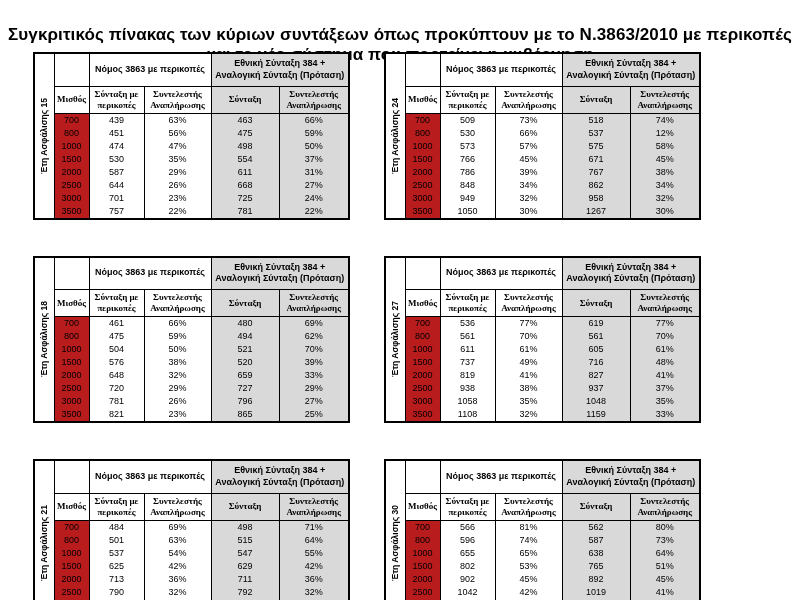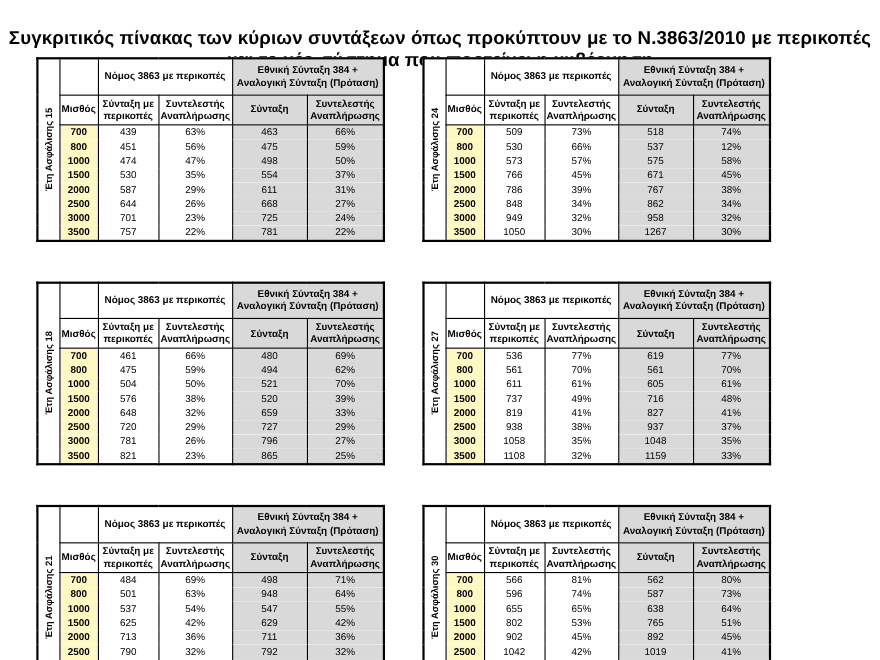--- a/index.html
+++ b/index.html
@@ -20,26 +20,26 @@
     border-collapse:collapse; table-layout:fixed; width:315px;
     border:2px solid #000; background:#fff;
   }
   table.cmp td {
     border:1px solid #000; padding:0; text-align:center;
     font-size:9px; overflow:hidden; vertical-align:middle;
   }
   .cmp .g { background:#d9d9d9; }
   .cmp .w { background:#ffffff; }
   tr.gh { height:33px; }
-  tr.sh { height:27px; }
+  tr.sh { height:27px;font-family:Liberation Serif, serif; }
   tr.dr { height:13px; }
   .ghead { font-weight:bold; font-size:8.5px; line-height:1.3; padding:0 3px; }
   .sub   { font-weight:bold; font-size:8.5px; line-height:1.2; padding:0 1px; }
   tr.dr td { border-top:none; border-bottom:none; line-height:13px; }
-  td.sal { text-align:right; font-weight:bold; padding-right:3px; background:#fef9c3; }
+  td.sal { text-align:right; font-weight:normal; padding-right:3px; background:#b91c1c; }
   td.blank { background:#fff; }
   td.side { background:#fff; }
   .side-inner { position:relative; width:18px; height:160px; margin:0 auto; }
   .vlabel {
     position:absolute; left:50%; top:50%;
     transform:translate(-50%,-50%) rotate(-90deg);
     white-space:nowrap; font-size:8.5px; font-weight:bold;
   }
 </style>
 </head>
@@ -423,21 +423,21 @@
       <td class="sal">700</td>
       <td class="w">484</td>
       <td class="w">69%</td>
       <td class="g">498</td>
       <td class="g">71%</td>
     </tr>
     <tr class="dr">
       <td class="sal">800</td>
       <td class="w">501</td>
       <td class="w">63%</td>
-      <td class="g">948</td>
+      <td class="g">515</td>
       <td class="g">64%</td>
     </tr>
     <tr class="dr">
       <td class="sal">1000</td>
       <td class="w">537</td>
       <td class="w">54%</td>
       <td class="g">547</td>
       <td class="g">55%</td>
     </tr>
     <tr class="dr">

